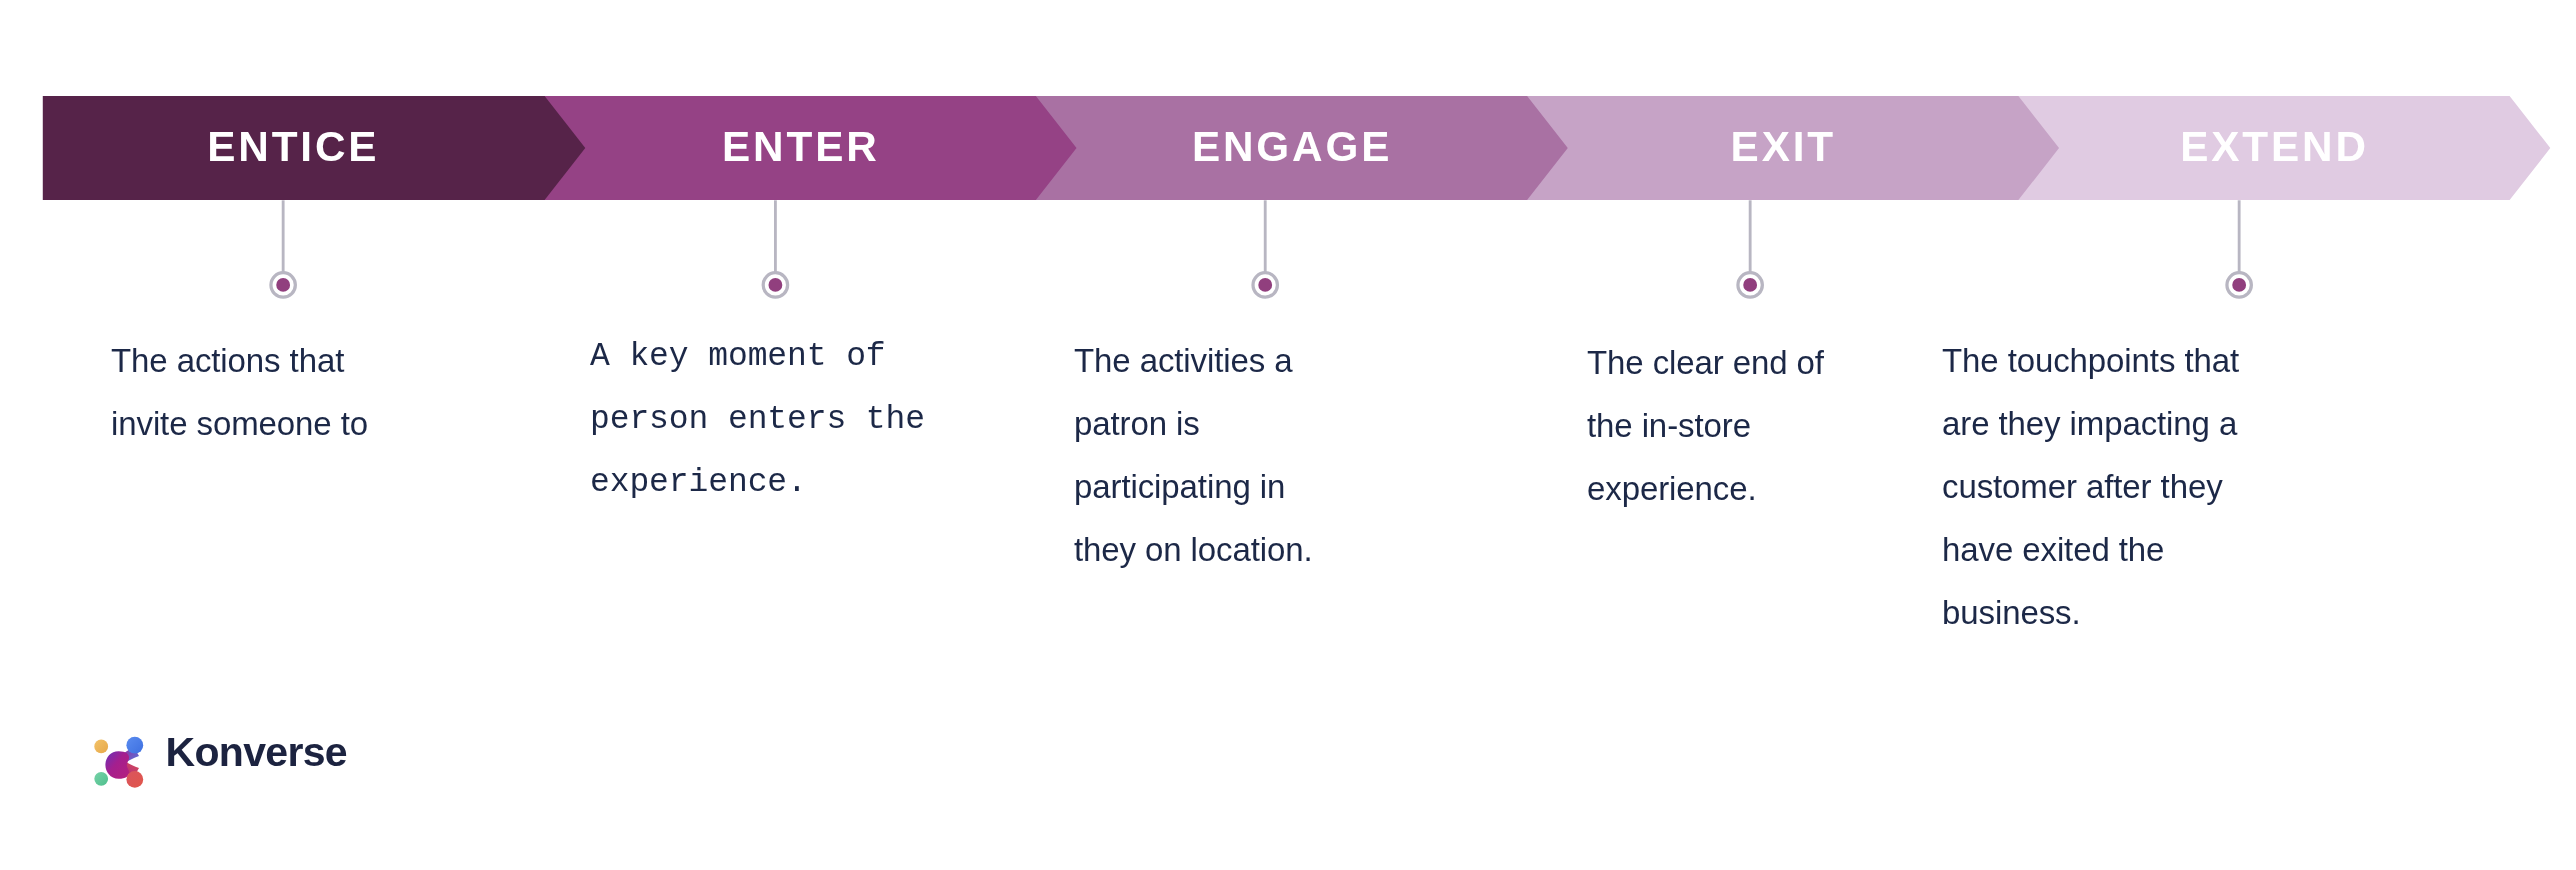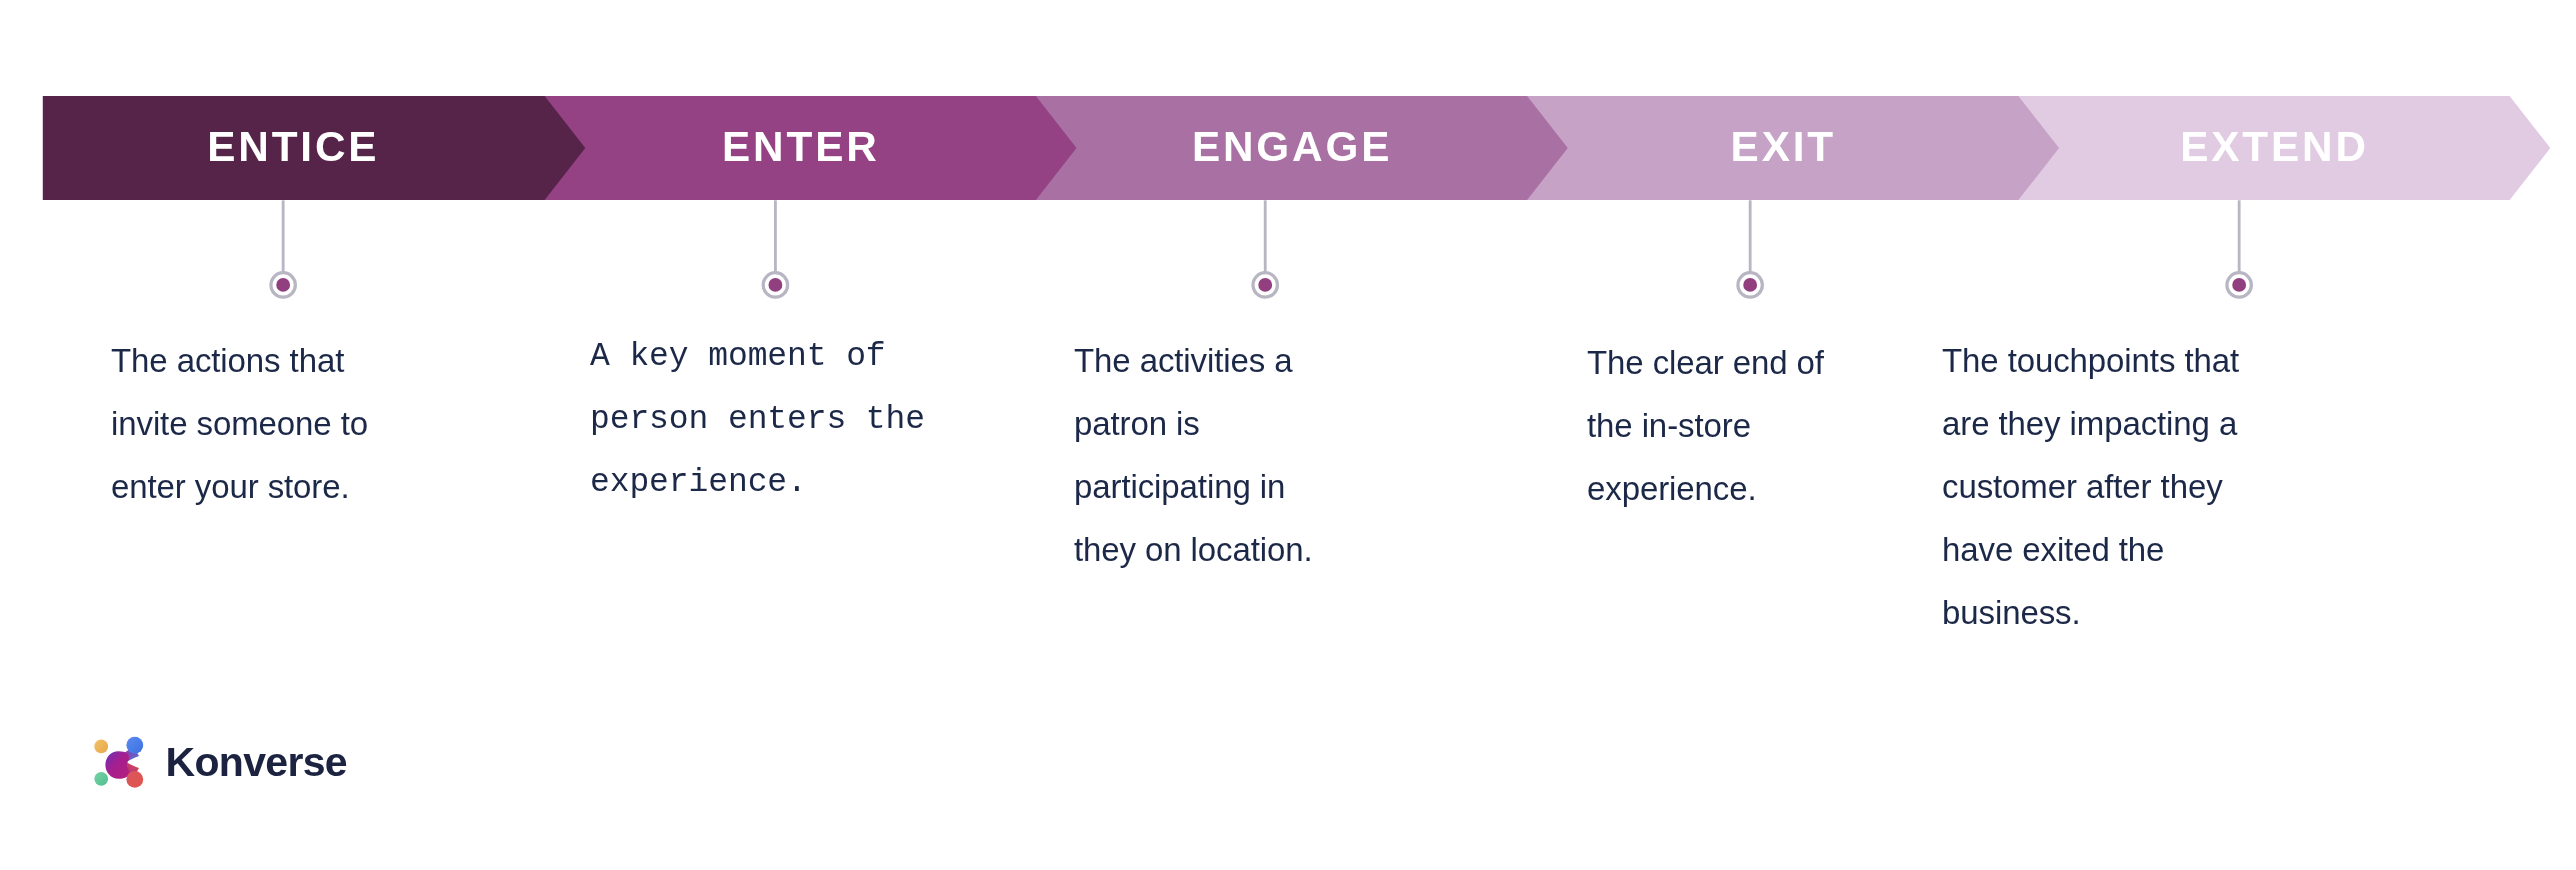--- a/index.html
+++ b/index.html
@@ -70,21 +70,20 @@
     letter-spacing: -0.1px;
   }
   .desc-line { display: block; height: 63px; line-height: 63px; }
 
   
   .logo {
     position: absolute;
     left: 91px;
     top: 732px;
     display: flex;
-    align-items: center;
     gap: 14.6px;
   }
   .logo-mark { width: 60px; height: 60px; display: block; }
   .logo-word {
     color: #1c2340;
     font-family: "Liberation Sans", sans-serif;
     font-weight: bold;
     font-size: 41px;
     letter-spacing: -0.7px;
     line-height: 1;
@@ -153,21 +152,21 @@
           </g>
           <g>
             <line x1="2752" y1="246" x2="2752" y2="335" stroke="#b8b6c2" stroke-width="3.5"></line>
             <circle cx="2752" cy="350" r="15" fill="none" stroke="#b8b6c2" stroke-width="4"></circle>
             <circle cx="2752" cy="350" r="8.5" fill="#913f7e"></circle>
           </g>
         </g>
     </svg>
   </div>
 
-  <div class="desc" style="left:99px;  top:329px;margin-left:12px;"><span class="desc-line">The actions that</span><span class="desc-line">invite someone to</span><span class="desc-line">enter your store.</span></div>
+  <div class="desc" style="left:99px;  top:329px;margin-left:12px;"><span class="desc-line">The actions that</span><span class="desc-line">invite someone to</span></div>
   <div class="desc" style="left:590px;  top:325px;font-family:Liberation Mono, monospace;"><span class="desc-line">A key moment of</span><span class="desc-line">person enters the</span><span class="desc-line">experience.</span></div>
   <div class="desc" style="left:1074px; top:329px;"><span class="desc-line">The activities a</span><span class="desc-line">patron is</span><span class="desc-line">participating in</span><span class="desc-line">they on location.</span></div>
   <div class="desc" style="left:1587px; top:331px;"><span class="desc-line">The clear end of</span><span class="desc-line">the in-store</span><span class="desc-line">experience.</span></div>
   <div class="desc" style="left:1942px; top:329px;"><span class="desc-line">The touchpoints that</span><span class="desc-line">are they impacting a</span><span class="desc-line">customer after they</span><span class="desc-line">have exited the</span><span class="desc-line">business.</span></div>
 
   <div class="logo">
     <svg class="logo-mark" viewBox="0 0 100 100" xmlns="http://www.w3.org/2000/svg">
       <defs>
         <linearGradient id="gOrange" x1="0" y1="0" x2="1" y2="1">
           <stop offset="0%" stop-color="#f3c268"></stop>

